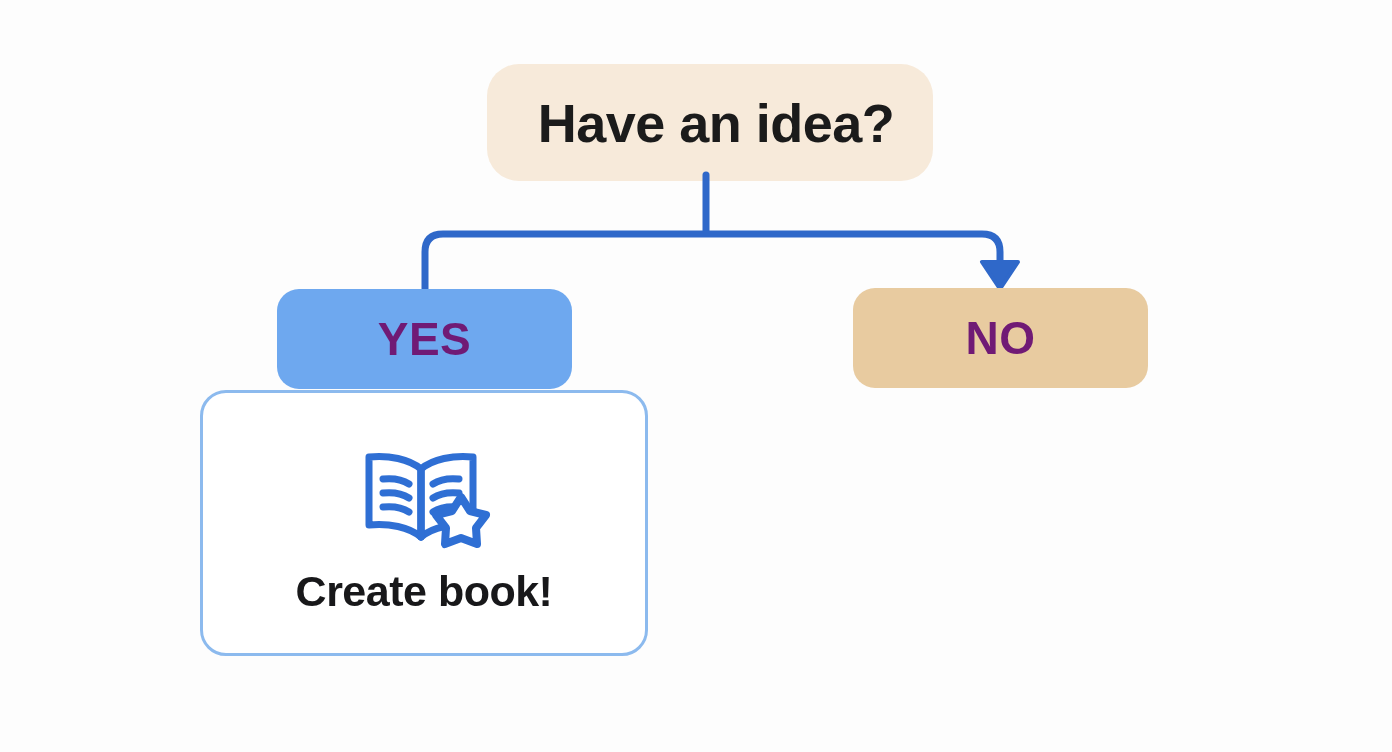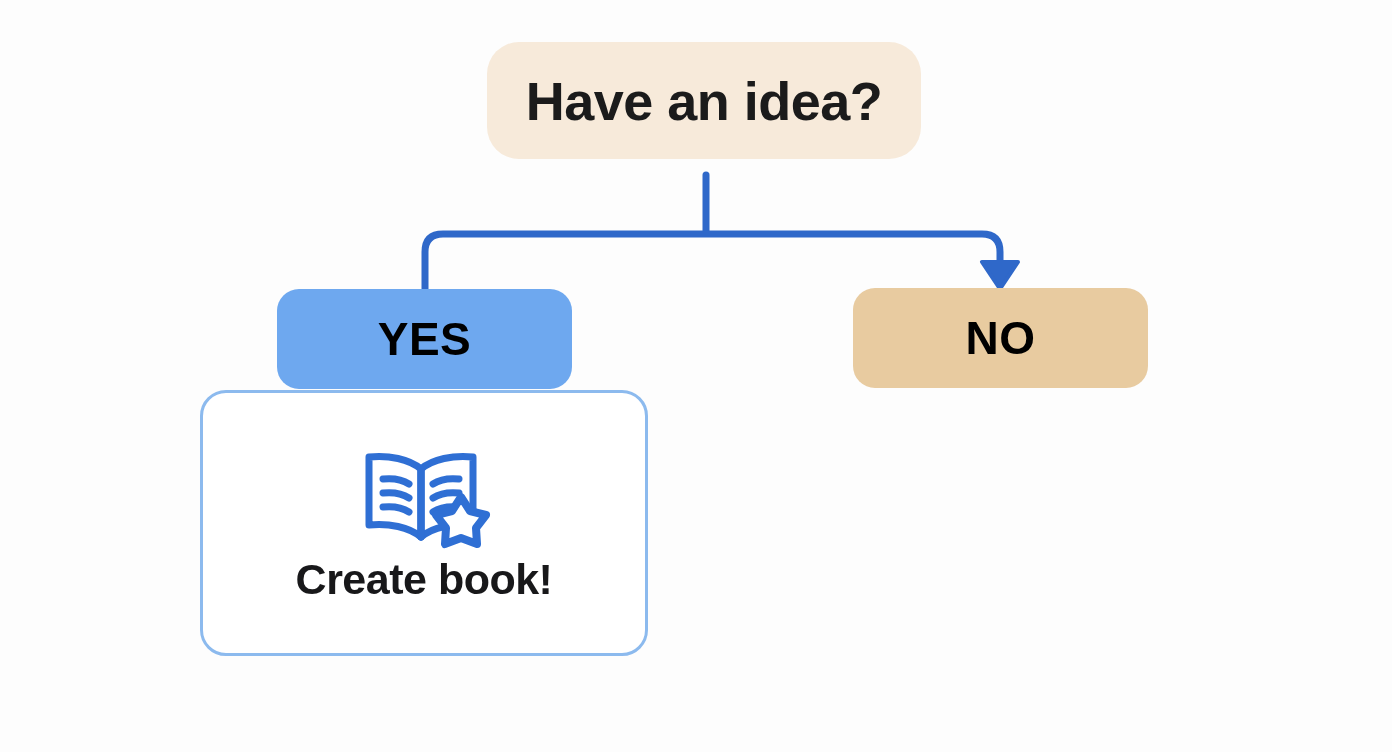--- a/index.html
+++ b/index.html
@@ -17,28 +17,29 @@
     position: relative;
     width: 1392px;
     height: 752px;
     background: #fdfdfd;
   }
 
   
   .root-node {
     position: absolute;
     left: 487px;
-    top: 42px;
+    top: 64px;
     width: 434px;
     height: 117px;
     background: #f7eada;
     border-radius: 32px;
     display: flex;
     align-items: center;
     justify-content: center;
+    padding-left: 12px;
   }
   .root-node-label {
     font-size: 54px;
     font-weight: bold;
     color: #1b1b1b;
     letter-spacing: -0.5px;
     white-space: nowrap;
   }
 
   
@@ -93,21 +94,21 @@
   }
   .branch-tab.no {
     left: 853px;
     top: 288px;
     width: 295px;
     background: #e8cba0;
   }
   .branch-tab-label {
     font-size: 46px;
     font-weight: bold;
-    color: #000000;
+    color: #701a75;
     letter-spacing: 0.5px;
   }
 
   
   .card-body {
     position: absolute;
     left: 0;
     top: 52px;
     width: 100%;
     height: 214px;
@@ -117,21 +118,21 @@
     justify-content: flex-start;
   }
   .card-icon {
     height: 104px;
     display: flex;
     align-items: center;
     justify-content: center;
     margin-top: 0px;
   }
   .card-label {
-    margin-top: 6px;
+    margin-top: 18px;
     font-size: 43px;
     font-weight: bold;
     color: #18181a;
     letter-spacing: -0.5px;
     white-space: nowrap;
   }
 </style>
 </head>
 <body>
 

